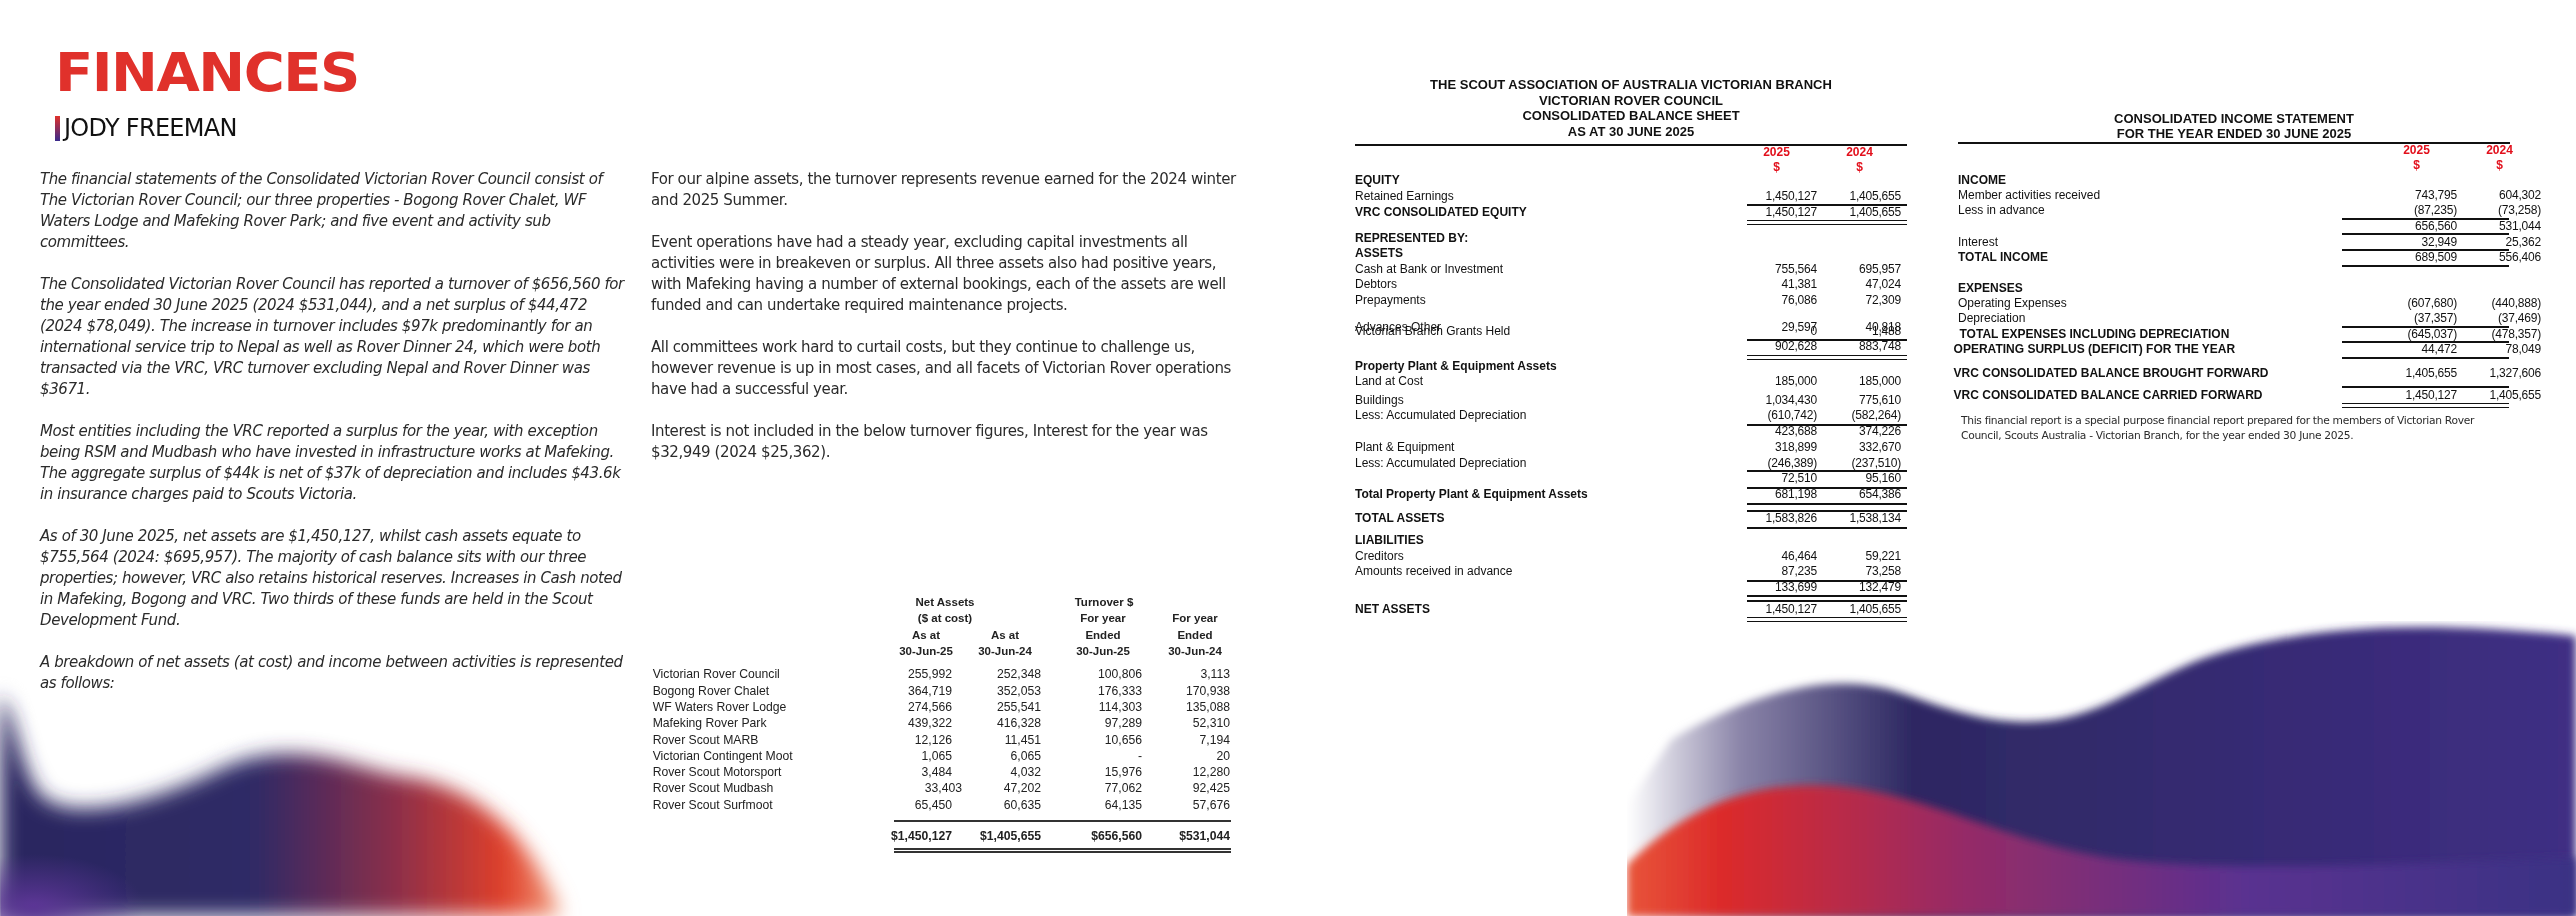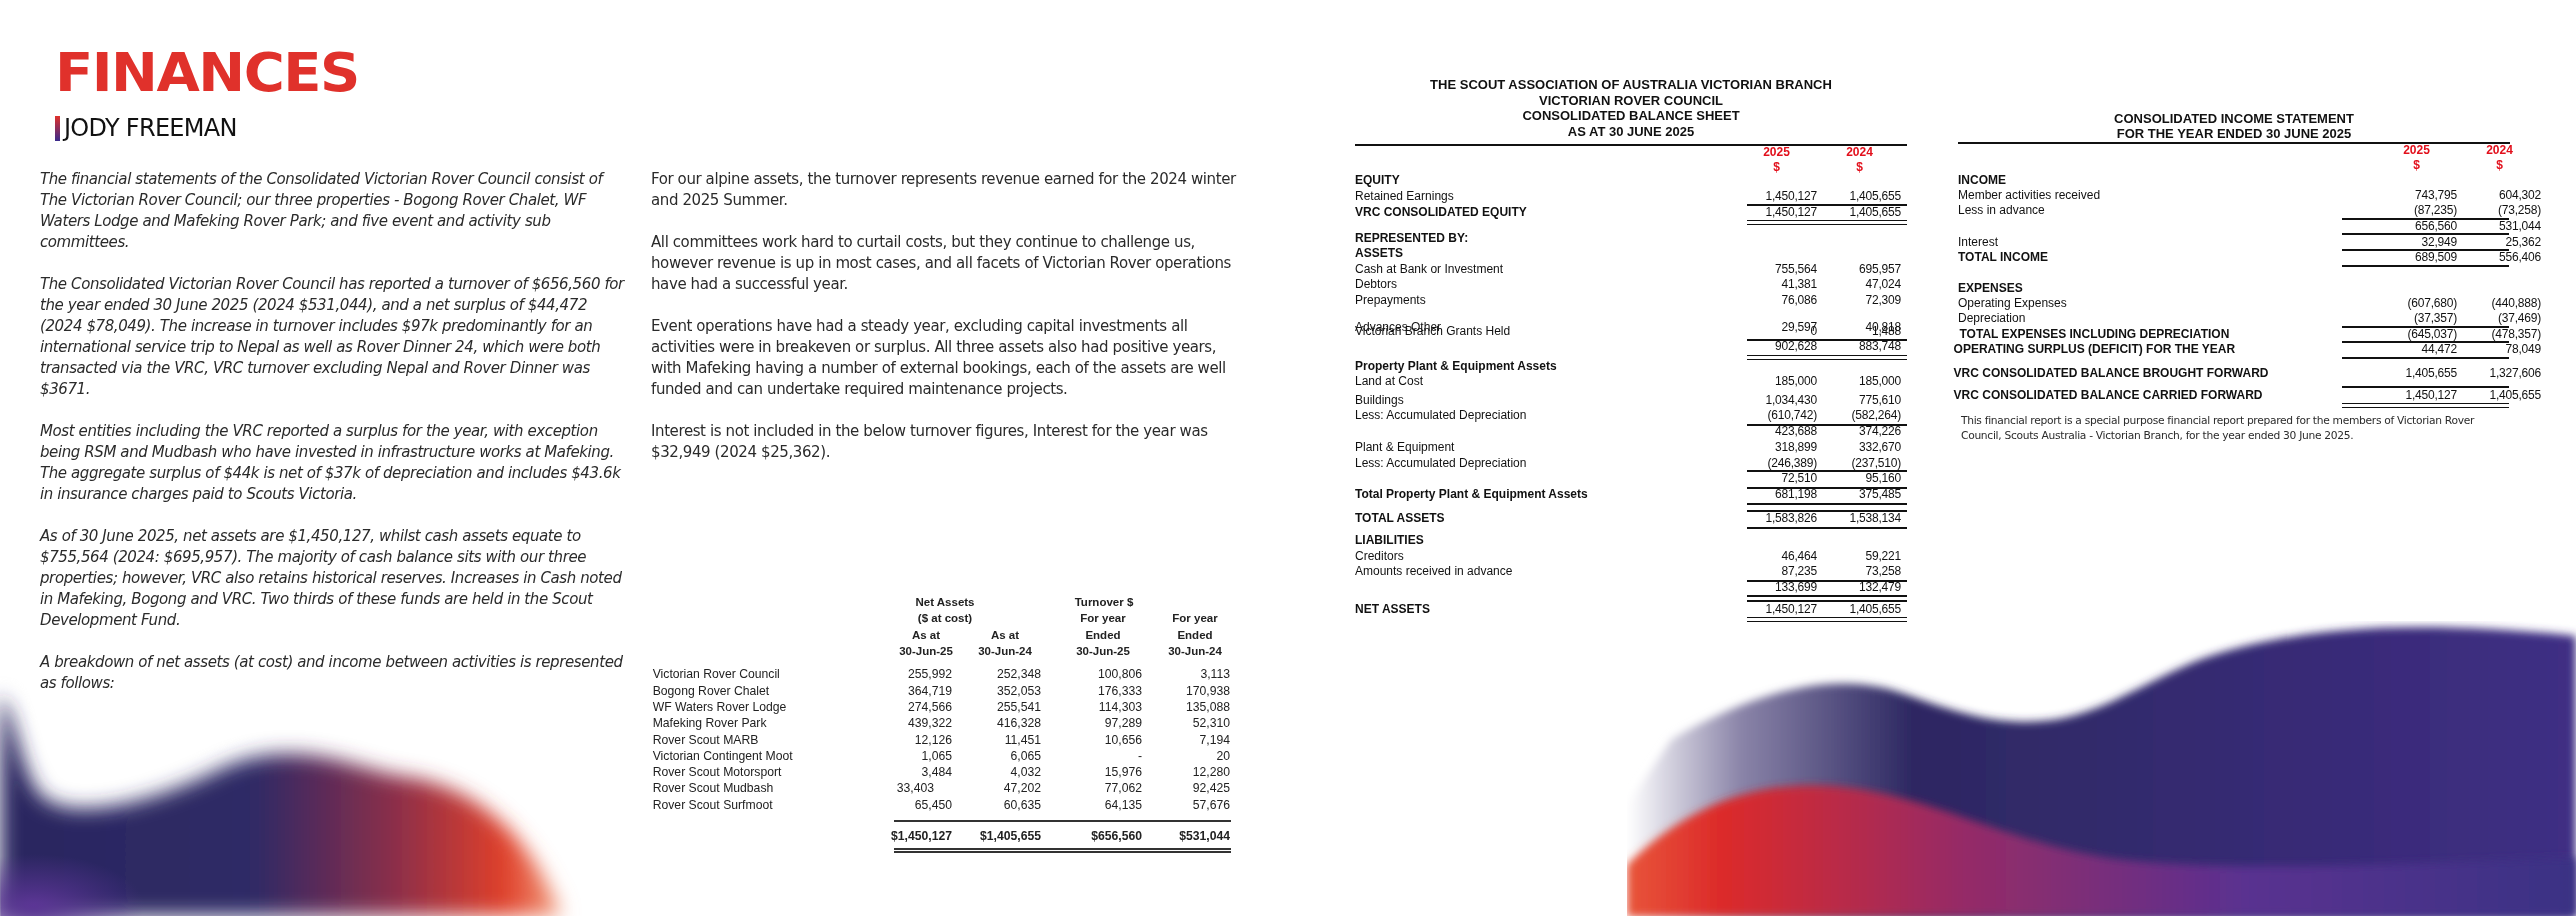--- a/index.html
+++ b/index.html
@@ -98,22 +98,22 @@
 
 <div id="col1" class="abs col-text">
   <p>The financial statements of the Consolidated Victorian Rover Council consist of The Victorian Rover Council; our three properties - Bogong Rover Chalet, WF Waters Lodge and Mafeking Rover Park; and five event and activity sub committees.</p>
   <p>The Consolidated Victorian Rover Council has reported a turnover of $656,560 for the year ended 30 June 2025 (2024 $531,044), and a net surplus of $44,472 (2024 $78,049). The increase in turnover includes $97k predominantly for an international service trip to Nepal as well as Rover Dinner 24, which were both transacted via the VRC, VRC turnover excluding Nepal and Rover Dinner was $3671.</p>
   <p>Most entities including the VRC reported a surplus for the year, with exception being RSM and Mudbash who have invested in infrastructure works at Mafeking. The aggregate surplus of $44k is net of $37k of depreciation and includes $43.6k in insurance charges paid to Scouts Victoria.</p>
   <p>As of 30 June 2025, net assets are $1,450,127, whilst cash assets equate to $755,564 (2024: $695,957). The majority of cash balance sits with our three properties; however, VRC also retains historical reserves. Increases in Cash noted in Mafeking, Bogong and VRC. Two thirds of these funds are held in the Scout Development Fund.</p>
   <p>A breakdown of net assets (at cost) and income between activities is represented as follows:</p>
 </div>
 <div id="col2" class="abs col-text">
   <p>For our alpine assets, the turnover represents revenue earned for the 2024 winter and 2025 Summer.</p>
+  <p>Event operations have had a steady year, excluding capital investments all activities were in breakeven or surplus. All three assets also had positive years, with Mafeking having a number of external bookings, each of the assets are well funded and can undertake required maintenance projects.</p>
   <p>All committees work hard to curtail costs, but they continue to challenge us, however revenue is up in most cases, and all facets of Victorian Rover operations have had a successful year.</p>
-  <p>Event operations have had a steady year, excluding capital investments all activities were in breakeven or surplus. All three assets also had positive years, with Mafeking having a number of external bookings, each of the assets are well funded and can undertake required maintenance projects.</p>
   <p>Interest is not included in the below turnover figures, Interest for the year was $32,949 (2024 $25,362).</p>
 </div>
 
 <div id="act" class="abs">
   <div class="hdr" style="left:222px;width:148px;top:0">
     <div>Net Assets</div>
     <div>($ at cost)</div>
   </div>
   <div class="hdr" style="left:381px;width:148px;top:0">Turnover $</div>
   <div class="hdr" style="left:240px;width:74px;top:33px">
@@ -179,21 +179,21 @@
       </div>
       <div class="row" style="top: 170px;">
         <span class="lbl">Rover Scout Motorsport</span>
         <span class="v" style="left: 214px;">3,484</span>
         <span class="v" style="left: 303px;">4,032</span>
         <span class="v" style="left: 404px;">15,976</span>
         <span class="v" style="left: 492px;">12,280</span>
       </div>
       <div class="row" style="top: 186px;">
         <span class="lbl">Rover Scout Mudbash</span>
-        <span class="v" style="left: 196px;">33,403</span>
+        <span class="v" style="left: 224px;">33,403</span>
         <span class="v" style="left: 303px;">47,202</span>
         <span class="v" style="left: 404px;">77,062</span>
         <span class="v" style="left: 492px;">92,425</span>
       </div>
       <div class="row" style="top: 203px;">
         <span class="lbl">Rover Scout Surfmoot</span>
         <span class="v" style="left: 214px;">65,450</span>
         <span class="v" style="left: 303px;">60,635</span>
         <span class="v" style="left: 404px;">64,135</span>
         <span class="v" style="left: 492px;">57,676</span>
@@ -310,21 +310,21 @@
         <span class="n" style="left: 450px;">(237,510)</span>
       </div>
       <div class="line" style="top: 397px;">
         <span class="lbl"></span>
         <span class="n" style="left: 366px;">72,510</span>
         <span class="n" style="left: 450px;">95,160</span>
       </div>
       <div class="line" style="top: 413px;">
         <span class="lbl b">Total Property Plant &amp; Equipment Assets</span>
         <span class="n" style="left: 366px;">681,198</span>
-        <span class="n" style="left: 450px;">375,485</span>
+        <span class="n" style="left: 450px;">654,386</span>
       </div>
       <div class="line" style="top: 437px;">
         <span class="lbl b">TOTAL ASSETS</span>
         <span class="n" style="left: 366px;">1,583,826</span>
         <span class="n" style="left: 450px;">1,538,134</span>
       </div>
       <div class="line" style="top: 459px;">
         <span class="lbl b">LIABILITIES</span>
       </div>
       <div class="line" style="top: 475px;">

